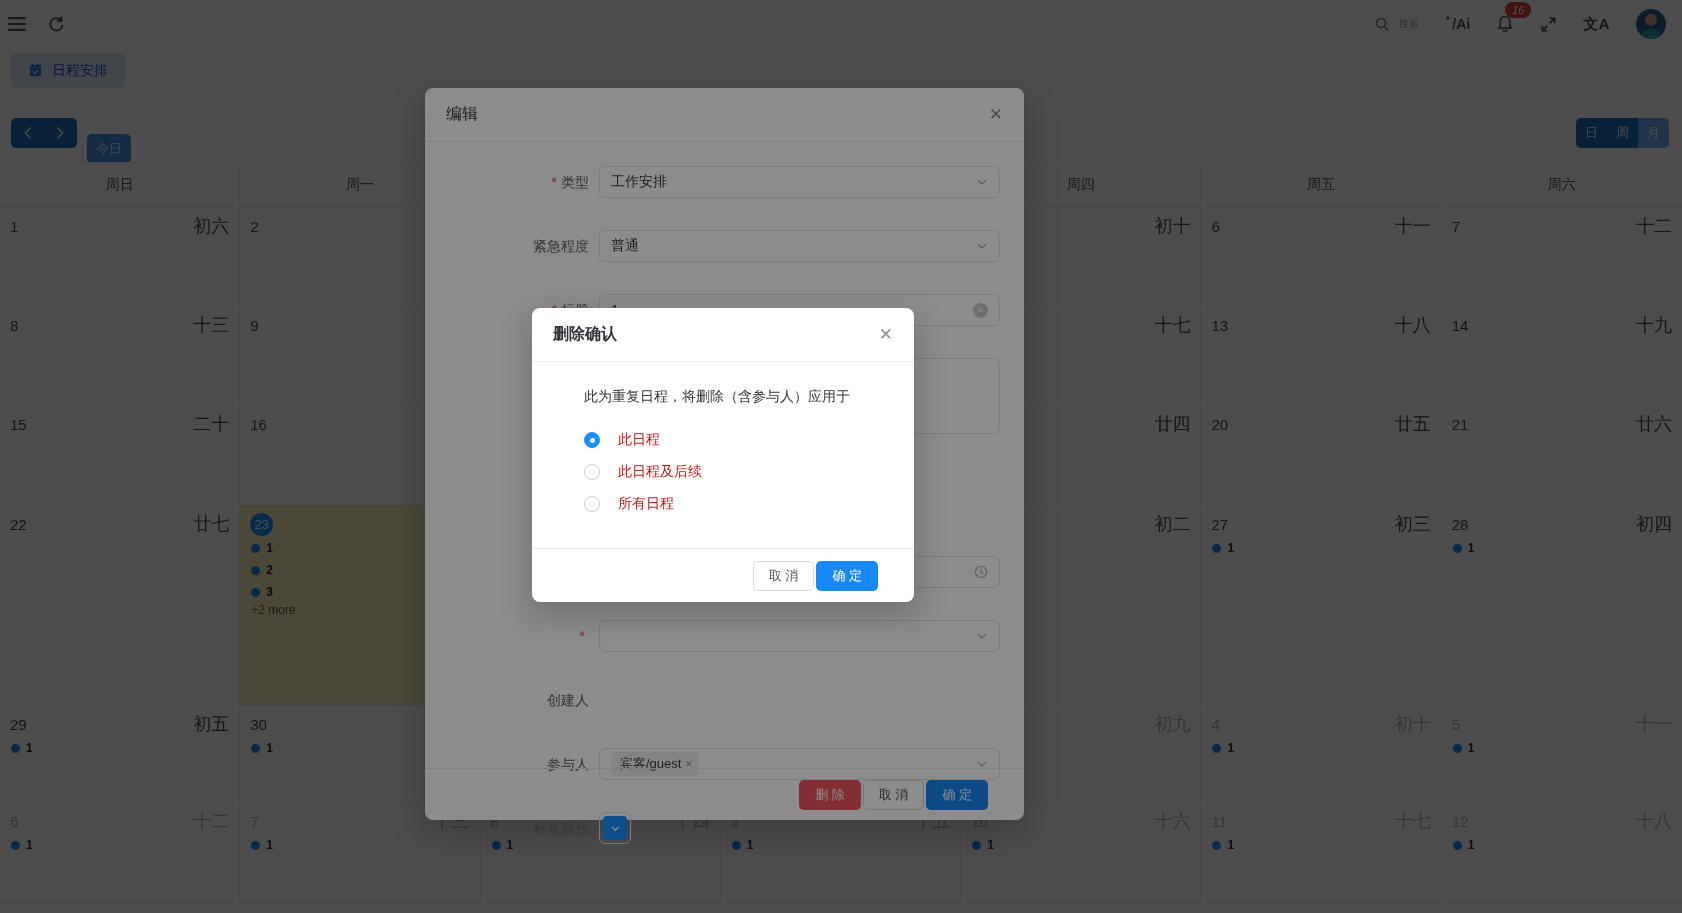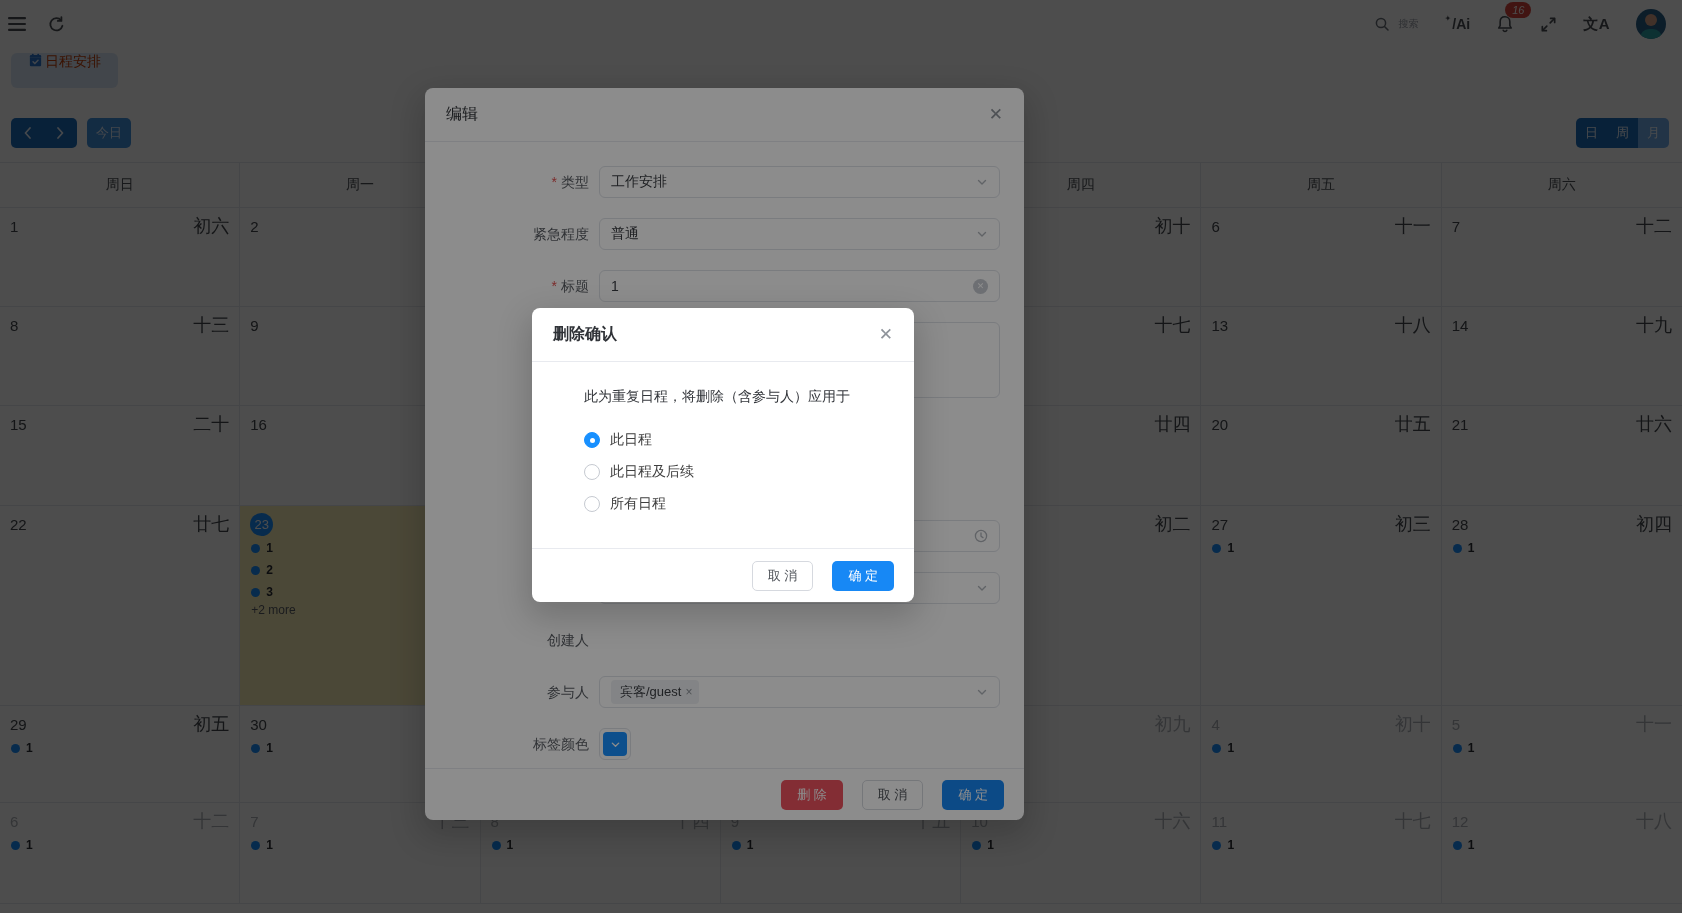--- a/index.html
+++ b/index.html
@@ -15,26 +15,26 @@
 .ai-ico{color:#4b4f55;font-size:14px;font-weight:700;display:flex;align-items:flex-start;gap:1px}
 .ai-ico .sp{font-size:8px;margin-top:-2px}
 .bell-wrap{position:relative;display:inline-flex}
 .badge{position:absolute;top:-13px;left:9px;background:#d9463c;color:#fff;font-size:11px;line-height:16px;border-radius:9px;padding:0 7px;min-width:26px;text-align:center}
 .trans{font-size:15px;color:#4b4f55;font-weight:600;letter-spacing:0.5px}
 .avatar{width:30px;height:30px;border-radius:50%;background:#29618b;position:relative;overflow:hidden;flex:none}
 .avatar::before{content:"";position:absolute;top:5px;left:9px;width:12px;height:12px;border-radius:50%;background:#d9a58a}
 .avatar::after{content:"";position:absolute;bottom:-3px;left:4px;width:22px;height:13px;border-radius:9px 9px 0 0;background:#2fa3a6}
 
 .tabbar{position:absolute;top:48px;left:0;right:0;height:45px;padding:5px 11px 0}
-.tab{display:inline-flex;align-items:flex-start;gap:2px;height:35px;padding:0 17px;background:#dce9f9;color:#c2410c;font-size:14px;border-radius:6px;cursor:pointer}
+.tab{display:inline-flex;align-items:center;gap:9px;height:35px;padding:0 17px;background:#dce9f9;color:#1d4ed8;font-size:14px;border-radius:6px;cursor:pointer}
 
 .toolbar{position:absolute;top:118px;left:11px;right:13px;height:30px}
 .nav-group{position:absolute;left:0;top:0;height:30px;border-radius:5px;overflow:hidden;display:flex}
 .nav-btn{width:33px;height:30px;background:#1d6fc0;color:#e8f1fb;display:flex;align-items:center;justify-content:center;font-size:15px;border:none;cursor:pointer}
-.today-btn{position:absolute;left:76px;top:0;width:44px;height:30px;background:#4292e0;color:#dcebfa;border:none;border-radius:5px;font-size:13px;cursor:pointer}
+.today-btn{position:absolute;left:76px;top:16px;width:44px;height:30px;background:#4292e0;color:#dcebfa;border:none;border-radius:5px;font-size:13px;cursor:pointer}
 .views{position:absolute;right:0;top:0;height:30px;border-radius:5px;overflow:hidden;display:flex}
 .view-btn{width:31px;height:30px;background:#1d6fc0;color:#e8f1fb;font-size:13px;display:flex;align-items:center;justify-content:center;border:none;cursor:pointer}
 .view-btn.active{background:#71aded;color:#f4f9ff}
 
 .grid{position:absolute;top:162px;left:0;width:1682px;display:grid;grid-template-columns:repeat(7,1fr);grid-template-rows:45px 99px 99px 100px 200px 97px 101px;border-top:1px solid #e8eaef;background:#fff}
 .grid>div{border-bottom:1px solid #e8eaef}
 .grid>div:not(:nth-child(7n)){border-right:1px solid #e8eaef}
 .wh{display:flex;align-items:center;justify-content:center;font-size:14px;color:#4f5359}
 .cell{padding:5px 10px;overflow:hidden;cursor:pointer}
 .dhead{display:flex;justify-content:space-between;align-items:center;height:26px}
@@ -50,42 +50,42 @@
 .ov{position:absolute;inset:0;background:rgba(0,0,0,0.45)}
 .ov1{z-index:20}.ov2{z-index:40}
 .dlg{position:absolute;background:#fff;border-radius:8px;box-shadow:0 12px 32px 4px rgba(0,0,0,0.18)}
 .dlg-edit{left:425px;top:88px;width:599px;height:732px;z-index:30}
 .dlg-del{left:532px;top:308px;width:382px;height:294px;z-index:50}
 .dlg-head{height:54px;display:flex;align-items:center;justify-content:space-between;padding:16px 21px;border-bottom:1px solid #e8eaef}
 .dlg-title{font-size:16px;color:#2f3237}
 .dlg-title.bold{font-weight:700}
 .dlg-close{color:#8f949b;font-size:17px;cursor:pointer;line-height:1}
 .edit-body{padding:24px 24px 0 24px}
-.frow{display:flex;align-items:flex-start;margin-bottom:20px}
+.frow{display:flex;align-items:flex-start;margin-bottom:32px}
 .frow.gap-big{margin-bottom:122px}
 .flabel{width:140px;flex:none;text-align:right;margin-right:10px;font-size:14px;color:#5a5e64;line-height:32px}
 .flabel.req::before{content:"*";color:#e25050;margin-right:4px}
 .fctl{flex:1;height:32px;border:1px solid #dfe2e8;border-radius:6px;display:flex;align-items:center;padding:0 11px;font-size:14px;color:#3a3d42;background:#fff;cursor:pointer}
 .fctl .endic{margin-left:auto;display:inline-flex}
 .fctl.disabled{background:#fafbfc;color:#b6bac1;cursor:default}
 .ftext{flex:1;height:76px;border:1px solid #dfe2e8;border-radius:6px;cursor:text}
 .tagchip{background:#eff1f4;border-radius:4px;height:24px;display:flex;align-items:center;padding:0 7px 0 9px;font-size:13px;color:#3a3d42;gap:4px}
 .tagchip .x{color:#8f949b;font-size:12px;cursor:pointer}
 .clear-ic{width:15px;height:15px;border-radius:50%;background:#c6cad1;color:#fff;font-size:9px;display:flex;align-items:center;justify-content:center;margin-left:auto;cursor:pointer}
 .clr-btn{width:32px;height:32px;border:1px solid #dfe2e8;border-radius:6px;display:flex;align-items:center;justify-content:center;cursor:pointer}
 .clr-in{width:24px;height:24px;border-radius:4px;background:#1890ff;display:flex;align-items:center;justify-content:center}
-.dlg-foot{position:absolute;left:0;right:0;bottom:0;height:52px;border-top:1px solid #e8eaef;display:flex;align-items:center;justify-content:flex-end;gap:19px;padding:0 20px}
+.dlg-foot{position:absolute;left:0;right:0;bottom:0;height:52px;border-top:1px solid #e8eaef;display:flex;align-items:center;justify-content:flex-end;gap:2px;padding:0 36px}
 .dlg-del .dlg-foot{height:54px}
 .btn{height:30px;padding:0 15px;border-radius:5px;font-size:13px;display:flex;align-items:center;justify-content:center;border:1px solid transparent;cursor:pointer;white-space:nowrap}
 .btn.plain{border-color:#d6d9df;background:#fff;color:#4f5359}
 .btn.primary{background:#1788f5;color:#fff}
 .btn.danger{background:#ef525f;color:#fff}
 .del-msg{padding:26px 24px 0 52px;font-size:14px;color:#33363b}
 .radios{padding:18px 0 0 52px}
-.radio{display:flex;align-items:center;gap:10px;height:32px;font-size:14px;color:#404040;cursor:pointer}
+.radio{display:flex;align-items:center;gap:18px;height:32px;font-size:14px;color:#b91c1c;cursor:pointer}
 .rdot{width:16px;height:16px;border-radius:50%;border:1px solid #c6cad1;background:#fff;position:relative;flex:none}
 .radio.checked .rdot{background:#1890ff;border-color:#1890ff}
 .radio.checked .rdot::after{content:"";position:absolute;left:50%;top:50%;width:5px;height:5px;margin:-2.5px 0 0 -2.5px;background:#fff;border-radius:50%}
 svg{display:block}
 </style>
 </head>
 <body>
 
 <div class="page">
 

